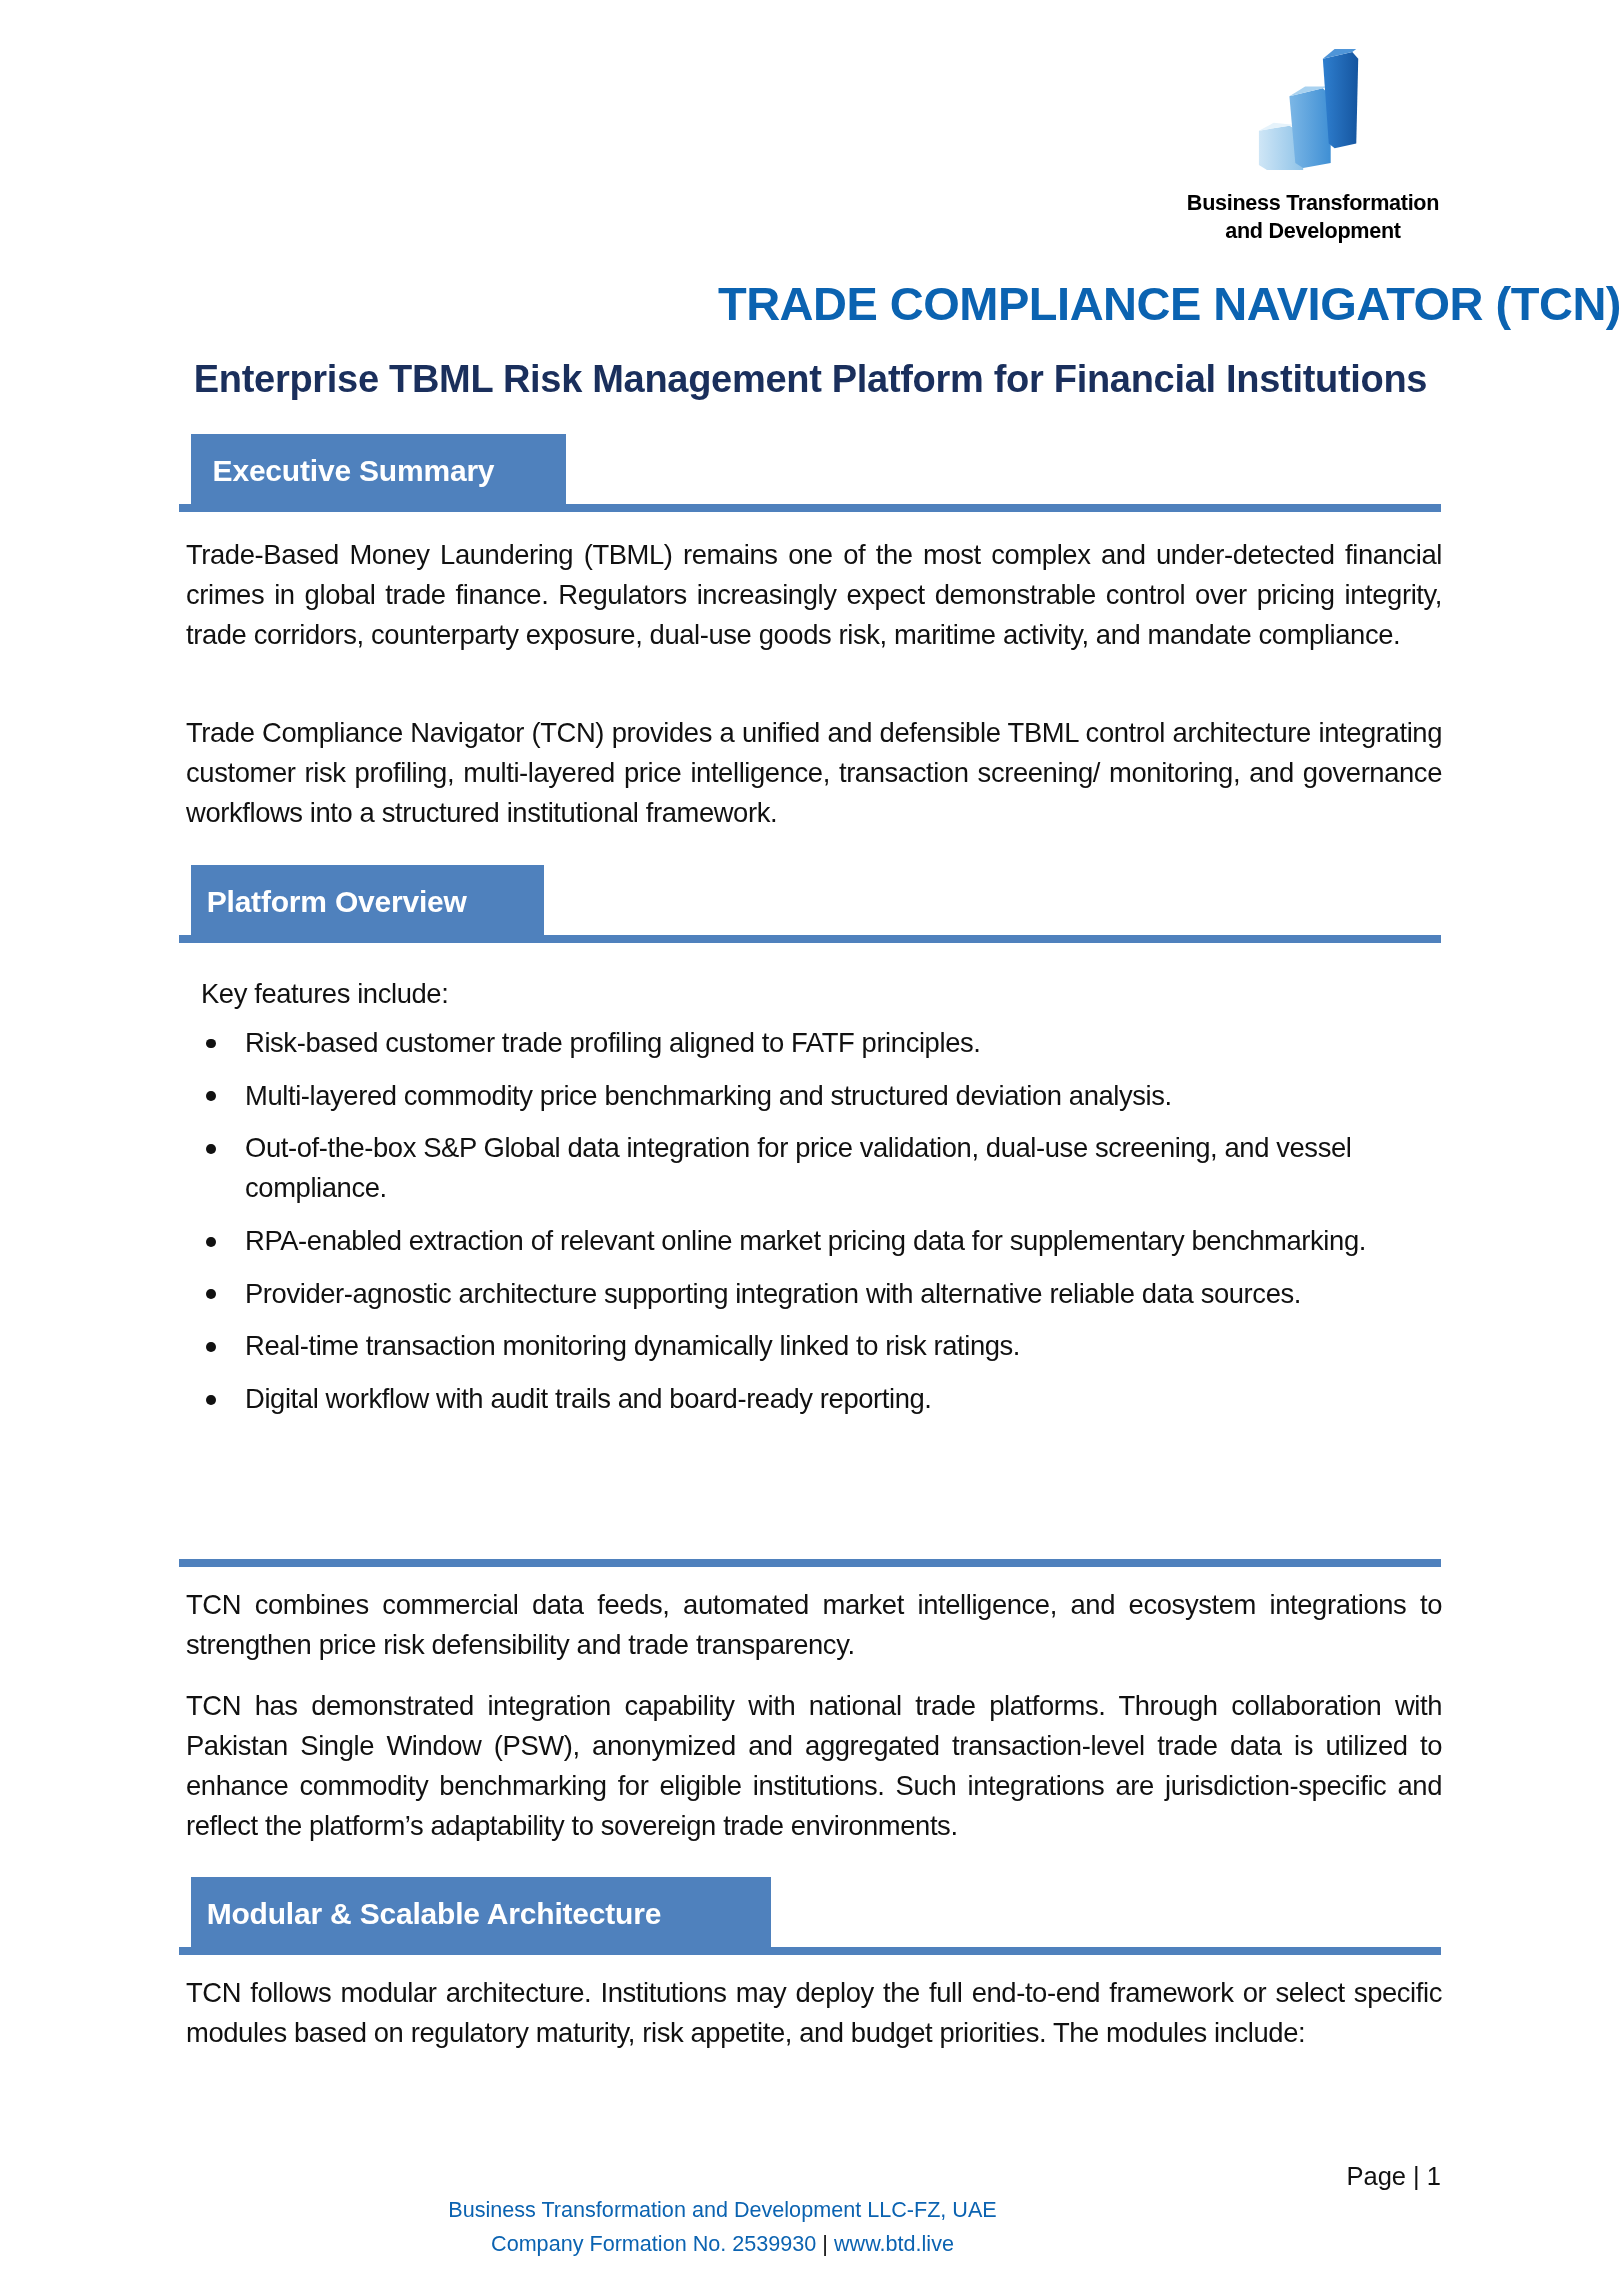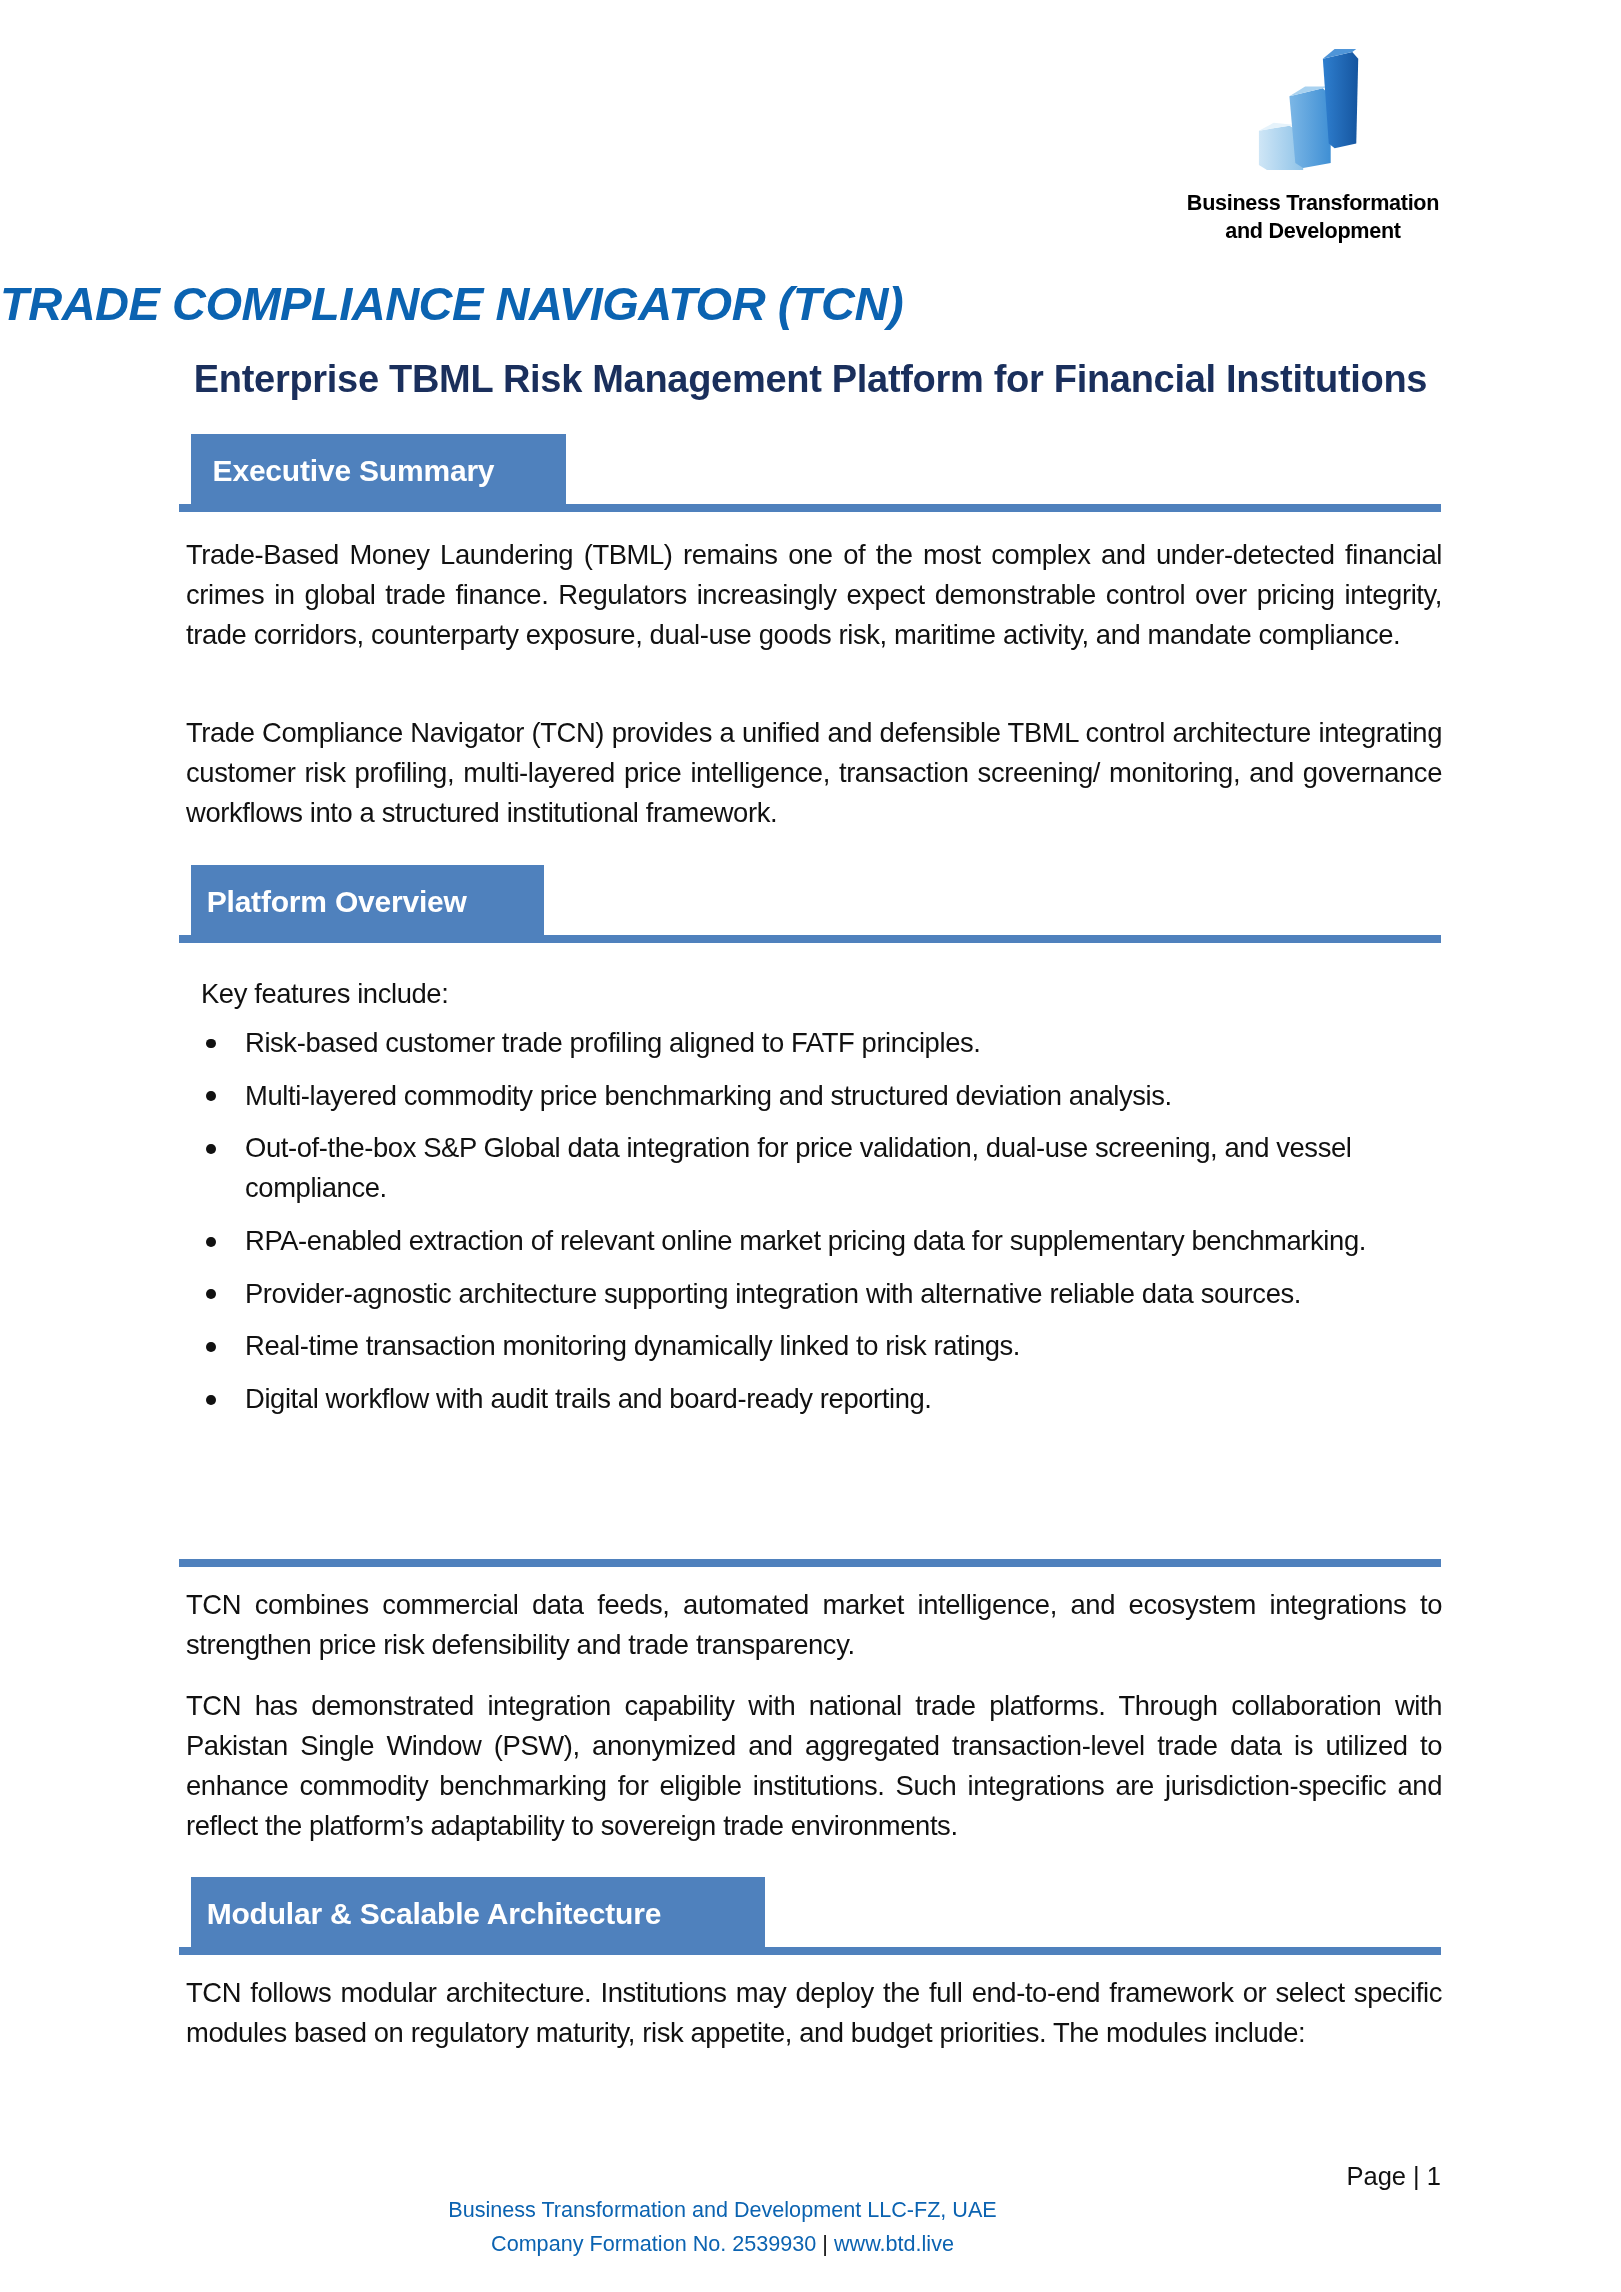--- a/index.html
+++ b/index.html
@@ -3,22 +3,22 @@
 <meta charset="utf-8">
 <style>
   html, body { margin:0; padding:0; background:#ffffff; }
   body { width:1621px; height:2293px; position:relative; overflow:hidden;
          font-family:"Liberation Sans", sans-serif; color:#111111; }
   .logo { position:absolute; left:1166px; top:47px; width:294px; height:206px; }
   .logo svg { position:absolute; left:88px; top:0; }
   .logo-text { position:absolute; left:0; top:142px; width:294px; text-align:center;
                font-size:21.6px; line-height:28px; font-weight:bold; color:#000000;
                font-family:"Liberation Sans", sans-serif; letter-spacing:-0.3px; }
-  .title { position:absolute; left:0; top:276px; width:1621px; text-align:left;
-           font-size:47px; font-weight:bold; color:#0b63b1; letter-spacing:-0.5px;font-style:italic; }
+  .title { position:absolute; left:0; top:276px; width:1621px; text-align:right;
+           font-size:47px; font-weight:bold; color:#0b63b1; letter-spacing:-0.5px; }
   .subtitle { position:absolute; left:0; top:358px; width:1621px; text-align:center;
               font-size:38px; font-weight:bold; color:#1a2f5c; letter-spacing:-0.3px; }
   .sec-head { position:absolute; left:179px; height:78px; width:1262px; }
   .sec-band { position:absolute; left:0; top:0; height:77px; background:#4f81bd;margin-left:12px; }
   .sec-band span { position:absolute; left:21.6px; top:19.6px; color:#ffffff; font-weight:bold;
                    font-size:30px; white-space:nowrap; letter-spacing:-0.2px; }
   .sec-rule { position:absolute; left:0; right:0; top:70px; height:7.8px; background:#4f81bd; }
   .para { position:absolute; left:186px; width:1256px; font-size:27.4px; line-height:40px;
           text-align:justify; letter-spacing:-0.4px; }
   .para.last-left { text-align-last:left; }
@@ -94,21 +94,21 @@
 </ul>
 
 <div class="sec-head" style="top:1489px;">
   <div class="sec-rule"></div>
 </div>
 <p class="para last-left" style="top:1585px;margin:0;">TCN combines commercial data feeds, automated market intelligence, and ecosystem integrations to strengthen price risk defensibility and trade transparency.</p>
 <p class="para last-left" style="top:1686px;margin:0;">TCN has demonstrated integration capability with national trade platforms. Through collaboration with Pakistan Single Window (PSW), anonymized and aggregated transaction-level trade data is utilized to enhance commodity benchmarking for eligible institutions. Such integrations are jurisdiction-specific and reflect the platform’s adaptability to sovereign trade environments.</p>
 
 <div class="sec-head" style="top:1877px;">
   <div class="sec-rule"></div>
-  <div class="sec-band" style="width:574px;">
+  <div class="sec-band" style="width:574px;padding-left:6px;">
     <span style="left:15.7px;">Modular &amp; Scalable Architecture</span>
   </div>
 </div>
 <p class="para last-left" style="top:1973px;margin:0;">TCN follows modular architecture. Institutions may deploy the full end-to-end framework or select specific modules based on regulatory maturity, risk appetite, and budget priorities. The modules include:</p>
 
 <div class="footer-page">Page | 1</div>
 <div class="footer-line" style="top:2197px;">Business Transformation and Development LLC-FZ, UAE</div>
 <div class="footer-line" style="top:2231px;">
   <span>Company Formation No. 2539930</span><span class="sep"> | </span><span>www.btd.live</span>
 </div>

